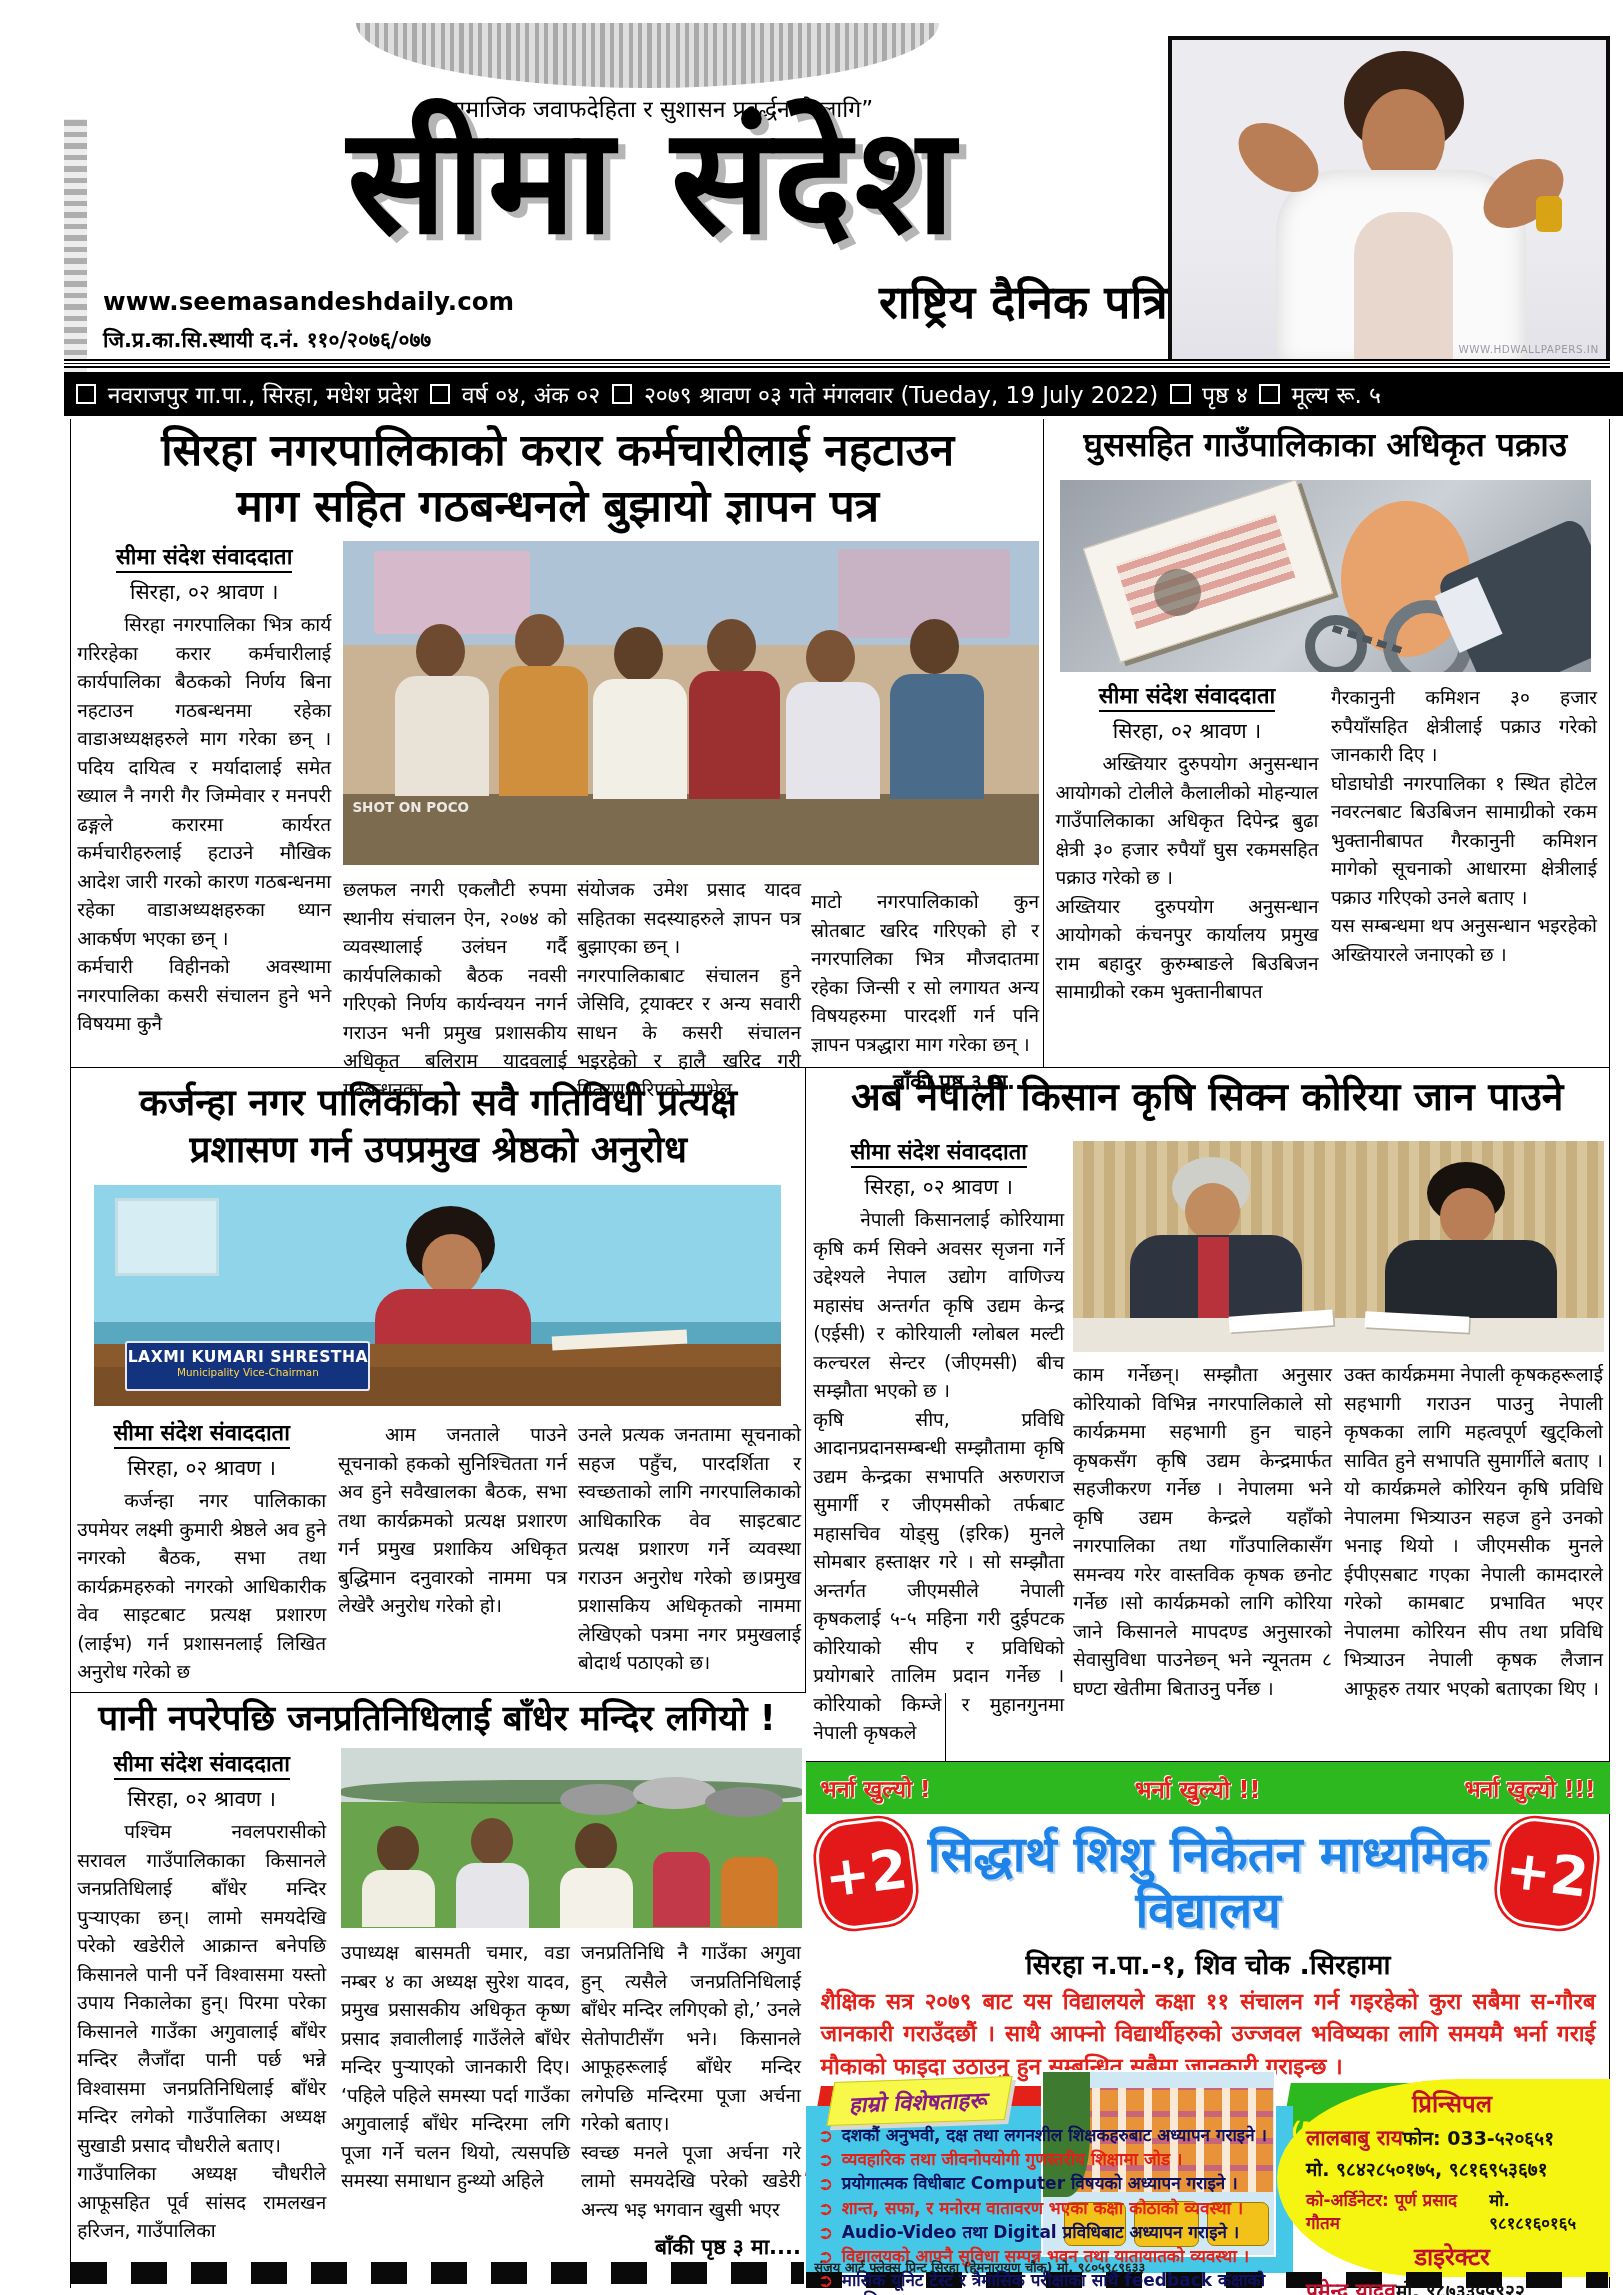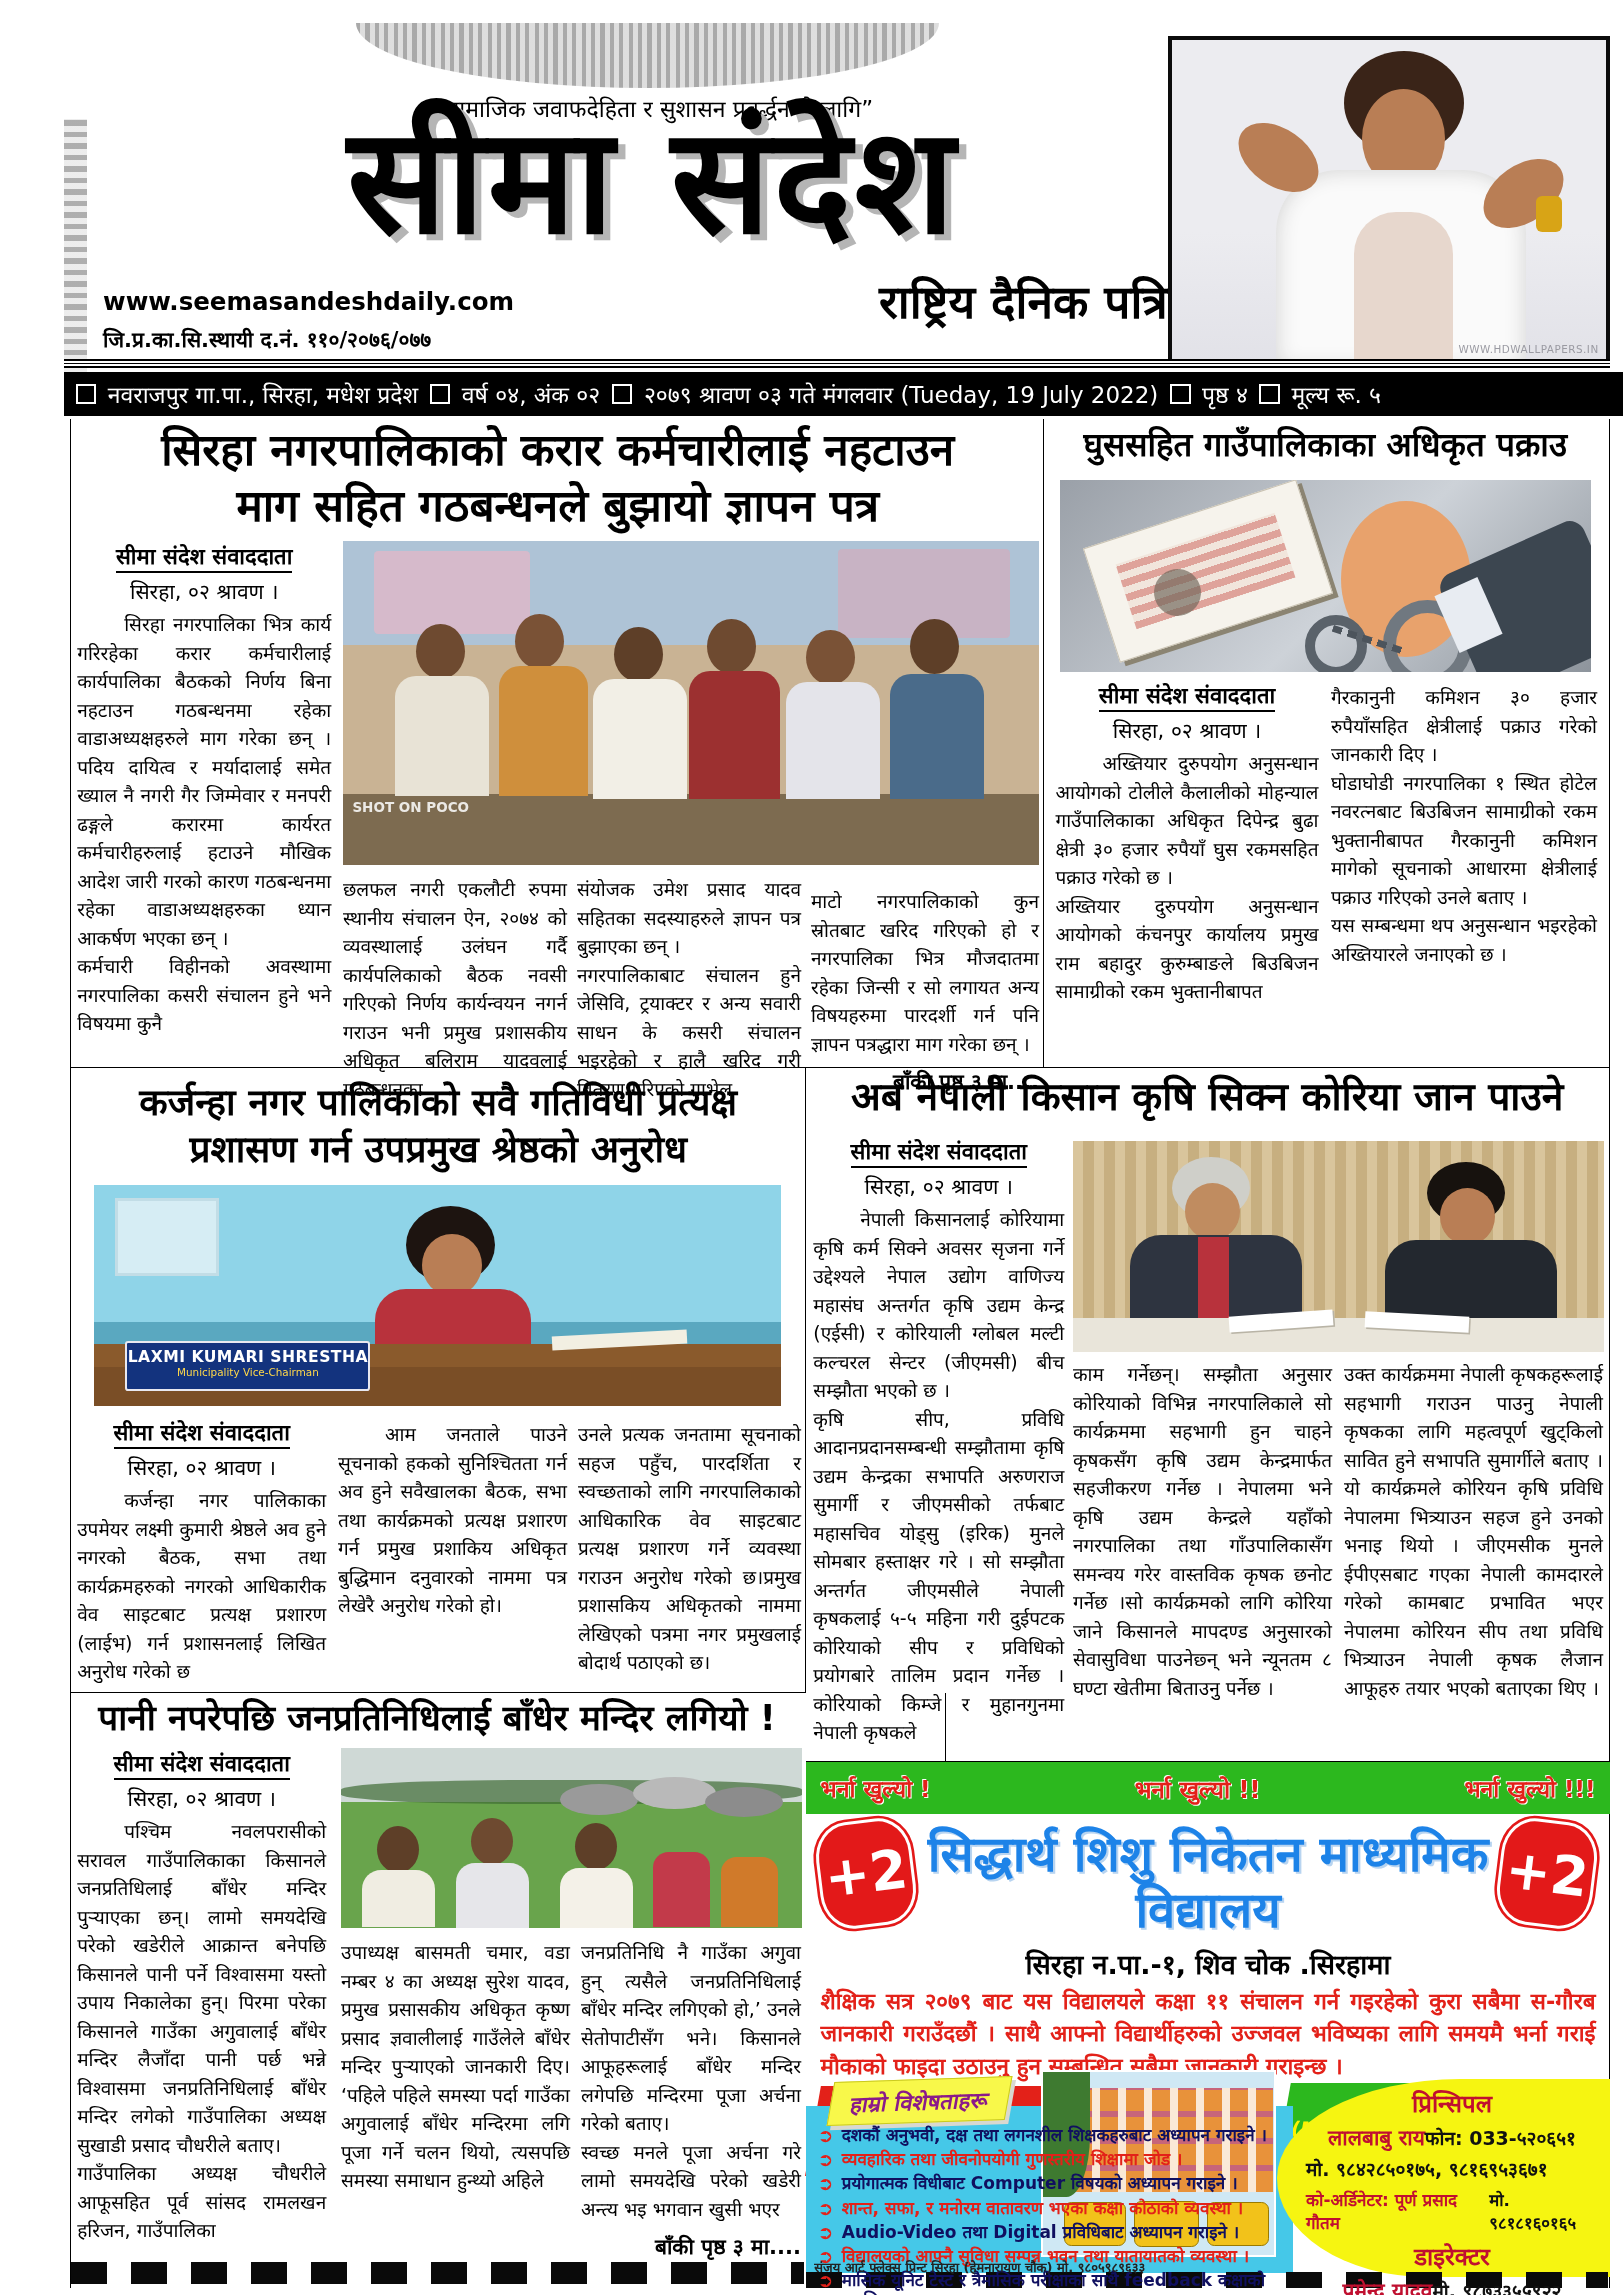--- a/index.html
+++ b/index.html
@@ -14,21 +14,21 @@
   .cont{font-weight:bold;text-align:right;font-size:21px;margin-top:9.4px;}
   .photo{overflow:hidden;}
   .sq{display:inline-block;width:16.7px;height:16.7px;border:2.6px solid #fff;margin:0 11.5px;vertical-align:middle;}
   .datebar{background:#000;color:#fff;font-size:23px;display:flex;align-items:center;white-space:nowrap;}
   .trule{background:repeating-linear-gradient(180deg,#000 0 2.1px,#fff 2.1px 3.6px,#000 3.6px 5.2px,#fff 5.2px 6.8px,#000 6.8px 9.4px);}
   .dash{background:repeating-linear-gradient(90deg,#0a0a0a 0 36px,transparent 36px 60px);}
   .feat{display:flex;gap:8.3px;font-size:17px;font-weight:bold;align-items:flex-start;line-height:1.15;margin-bottom:4.7px;}
   .feat .b{color:#e32119;font-size:19px;line-height:1;}
   .feat.k span.t{color:#101060;}
   .feat.r span.t{color:#e32119;}
-  .prow{display:flex;justify-content:center;align-items:baseline;margin-bottom:5.2px;}
+  .prow{display:flex;justify-content:flex-start;align-items:baseline;margin-bottom:5.2px;}
   .pname{color:#c01030;font-weight:bold;font-size:21px;}
   .pphone{color:#111;font-weight:bold;font-size:19px;}
   .banner{font-weight:bold;text-align:center;transform:skew(-10deg);padding:7.3px 5.2px;font-size:20px;}
   .circle{border-radius:50%;}
 </style>
 </head>
 <body>
 
 <div class="page">
 

